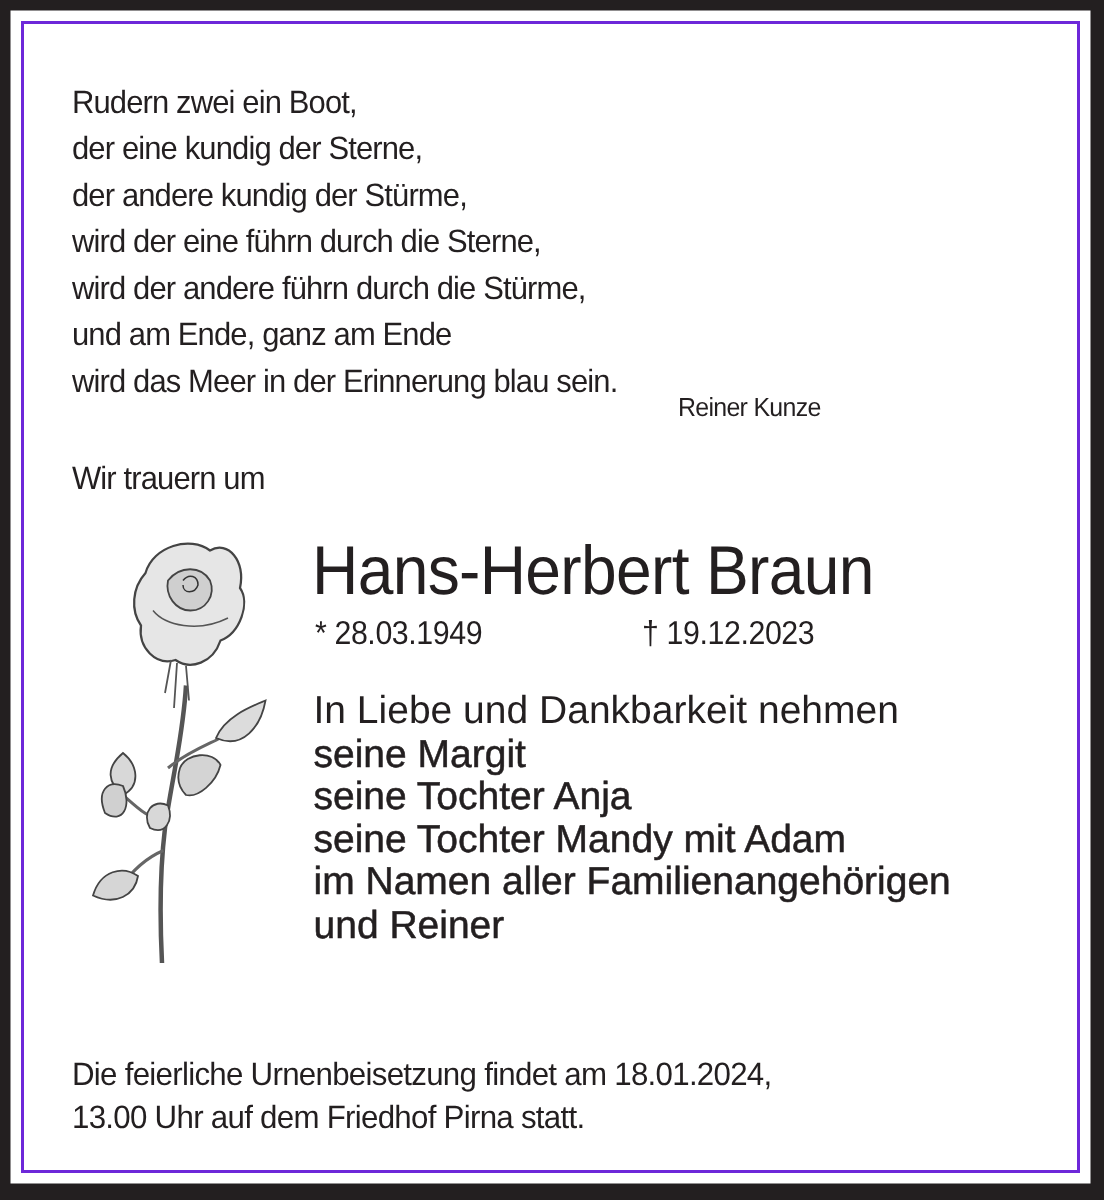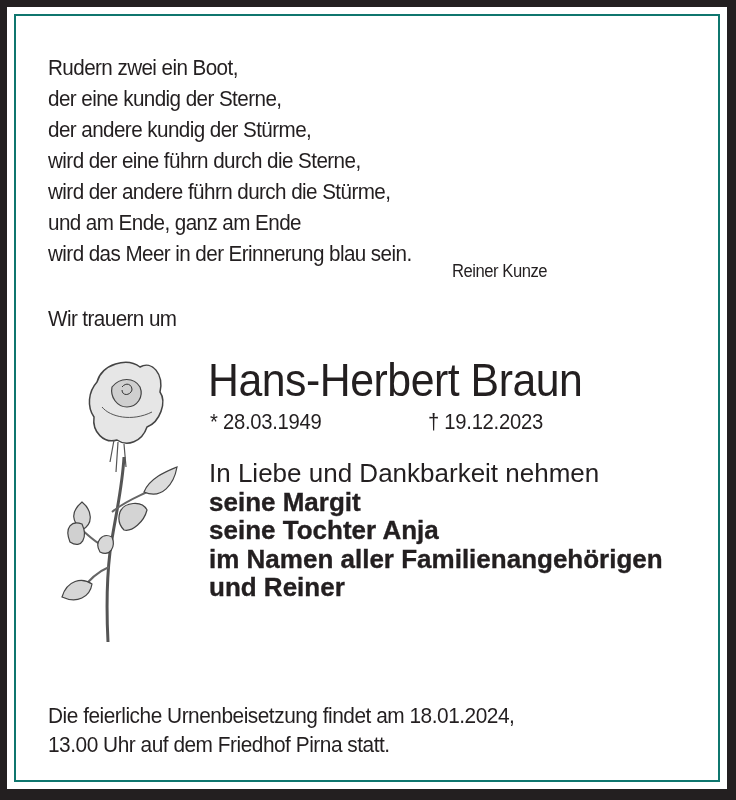--- a/index.html
+++ b/index.html
@@ -17,21 +17,21 @@
       width: 720px;
       height: 782px;
       background: #ffffff;
     }
     .inner-frame {
       position: absolute;
       left: 7px;
       top: 7px;
       width: 702px;
       height: 764px;
-      border: 2px solid #0f766e;
+      border: 2px solid #6d28d9;
       box-sizing: content-box;
       background: #ffffff;
     }
     .txt {
       font-family: "Liberation Sans", "DejaVu Sans", sans-serif;
       color: #231f20;
       position: absolute;
       white-space: nowrap;
       margin: 0;
     }
@@ -94,21 +94,21 @@
       transform-origin: left top;
     }
     .farewell {
       left: 193px;
       top: 443px;
       font-size: 26px;
       line-height: 28.6px;
       letter-spacing: 0px;
     }
     .farewell-line { display: block; }
-    .farewell-line.bold { font-weight: bold; -webkit-text-stroke: 0.35px #231f20; }
+    .farewell-line.bold { font-weight: normal; -webkit-text-stroke: 0.35px #231f20; }
     .ceremony {
       left: 32px;
       top: 686px;
       font-size: 21.5px;
       line-height: 29px;
       letter-spacing: -0.5px;
       transform: scaleX(0.97);
       transform-origin: left top;
     }
     .ceremony-line { display: block; }
@@ -155,20 +155,21 @@
     </svg>
 
     <div class="txt name">Hans-Herbert Braun</div>
     <div class="txt born">* 28.03.1949</div>
     <div class="txt died">† 19.12.2023</div>
 
     <div class="txt farewell">
       <span class="farewell-line">In Liebe und Dankbarkeit nehmen</span>
       <span class="farewell-line bold">seine Margit</span>
       <span class="farewell-line bold">seine Tochter Anja</span>
+      <span class="farewell-line bold">seine Tochter Mandy mit Adam</span>
       <span class="farewell-line bold">im Namen aller Familienangehörigen</span>
       <span class="farewell-line bold">und Reiner</span>
     </div>
 
     <div class="txt ceremony">
       <span class="ceremony-line">Die feierliche Urnenbeisetzung findet am 18.01.2024,</span>
       <span class="ceremony-line">13.00 Uhr auf dem Friedhof Pirna statt.</span>
     </div>
 
   </div>

